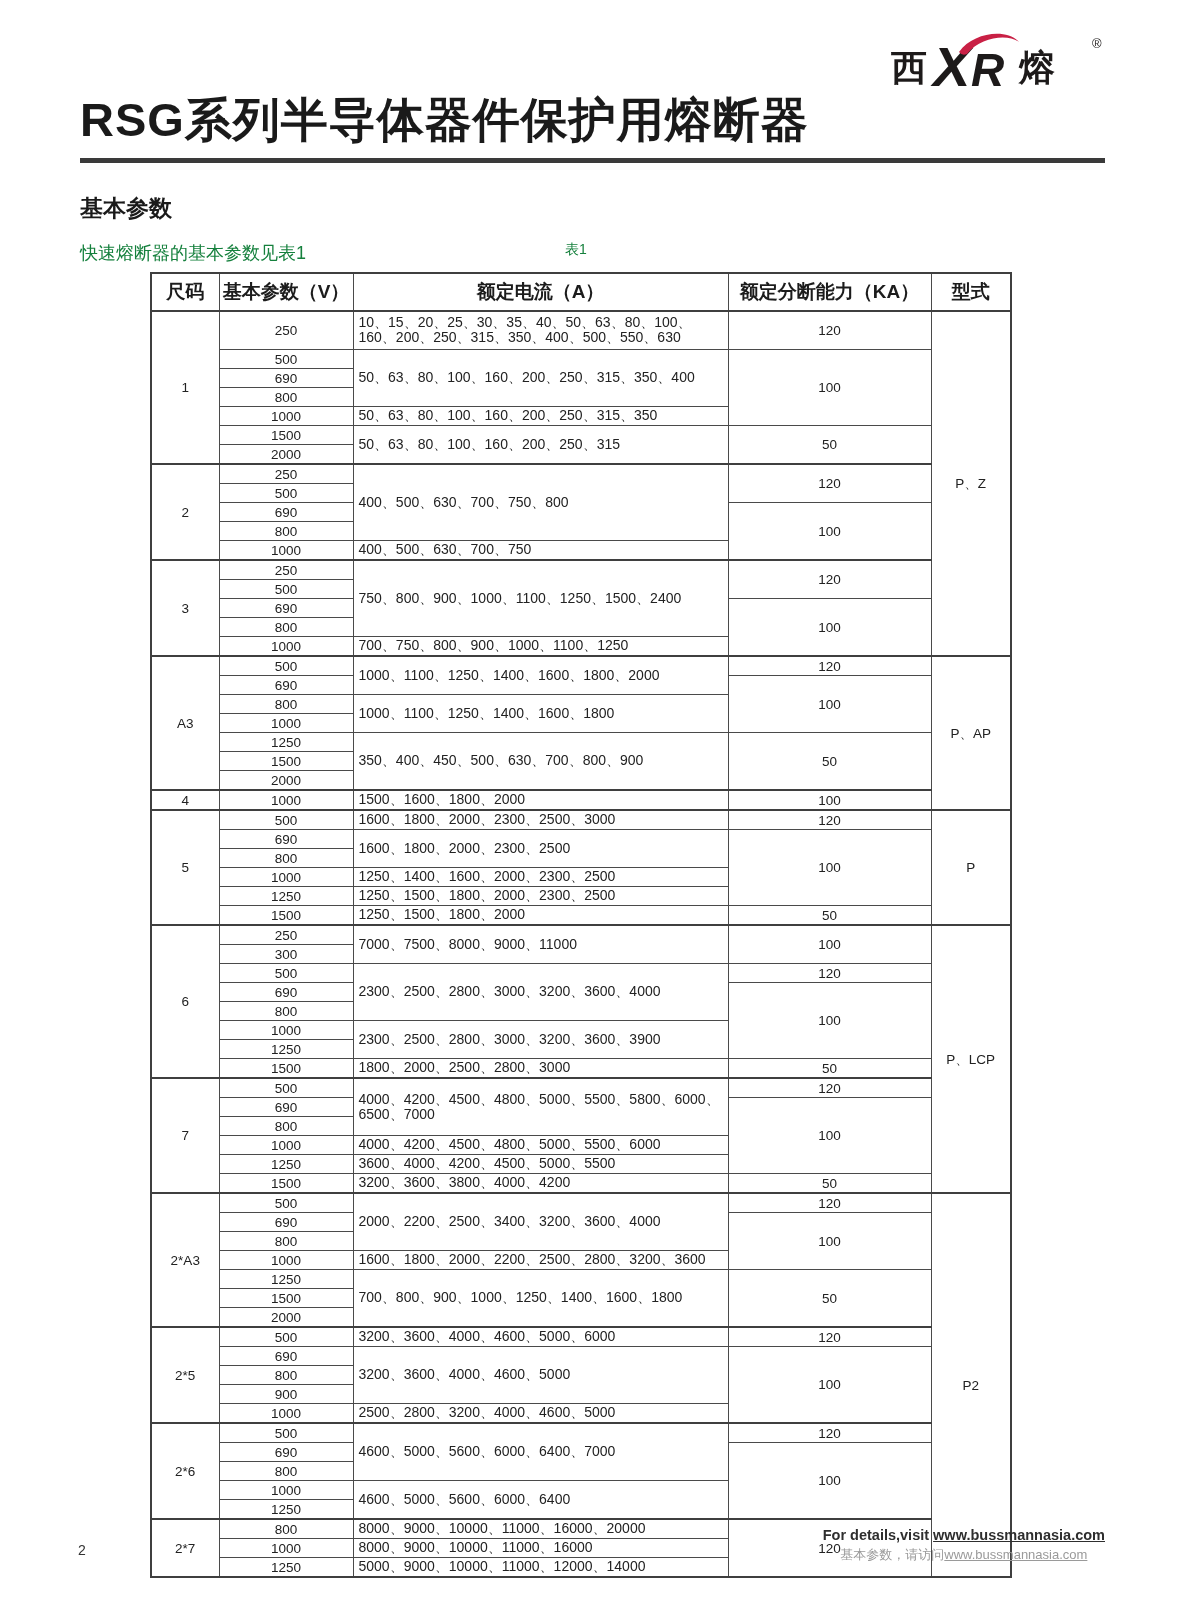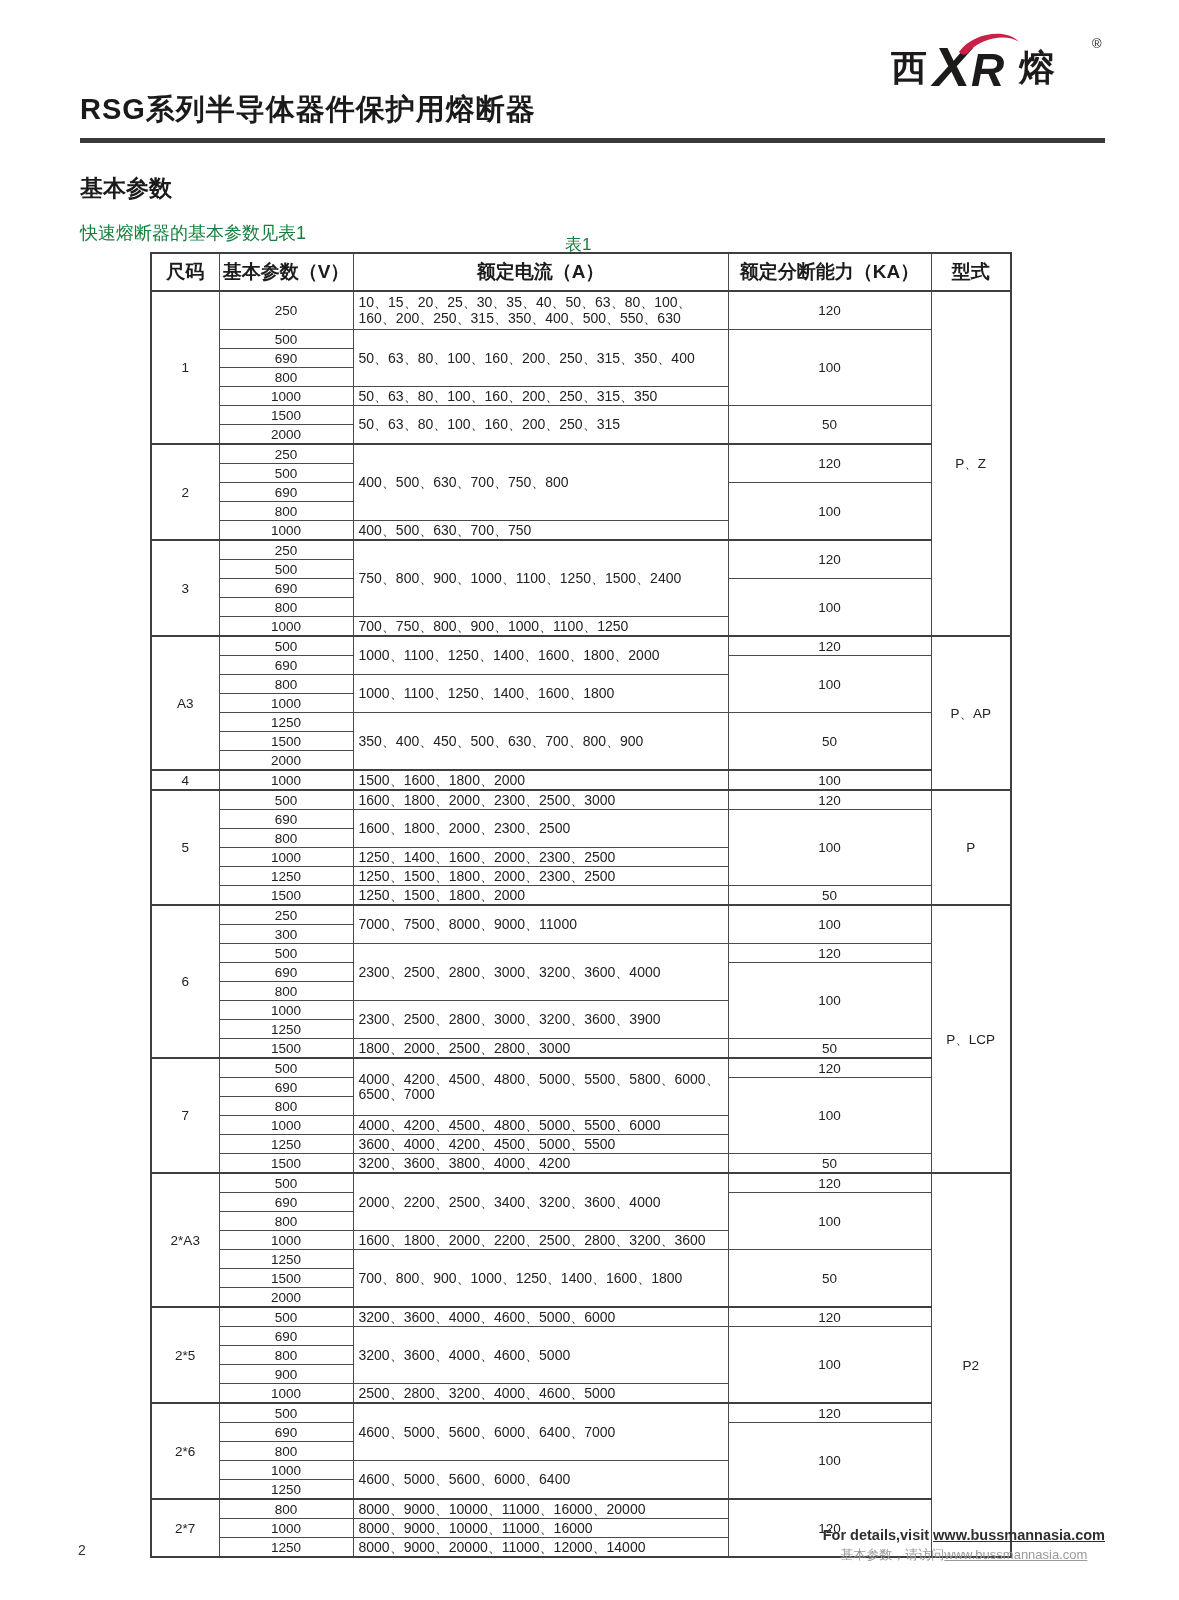--- a/index.html
+++ b/index.html
@@ -7,30 +7,30 @@
     width:1179px; height:1600px; position:relative;
     font-family:"Liberation Sans", sans-serif; color:#1c1c1c;
     overflow:hidden;
   }
   .page { position:absolute; inset:0; padding:0 74px 0 80px; box-sizing:border-box; }
 
   
   .logo { position:absolute; top:30px; right:70px; width:220px; height:64px; }
 
   .doc-title {
-    margin-top:94px; font-size:29px; font-weight:600; letter-spacing:1px;
+    margin-top:94px; font-size:47px; font-weight:600; letter-spacing:1px;
     color:#1a1a1a; line-height:1.1;
   }
   .title-rule { height:5px; background:#3a3a3a; margin-top:12px; }
 
   .section-heading { margin-top:30px; font-size:23px; font-weight:600; color:#1a1a1a; }
 
   .lead-row { position:relative; margin-top:17px; height:24px; font-size:18px; color:#15803d; }
   .lead-text { position:absolute; left:0; top:0; }
-  .tbl-caption { position:absolute; left:485px; top:12px; font-size:17px; }
+  .tbl-caption { position:absolute; left:485px; top:0; font-size:14px; }
 
   
   table.params {
     border-collapse:collapse; table-layout:fixed; width:860px;
     margin:7px 0 0 70px; border:2px solid #3f3f3f;
   }
   .params th, .params td {
     border:1px solid #4a4a4a; text-align:center; vertical-align:middle;
     padding:0 3px; overflow:hidden;
   }
@@ -357,21 +357,21 @@
           <td class="v-cell">800</td>
           <td class="cur-cell">8000、9000、10000、11000、16000、20000</td>
           <td class="ka-cell" rowspan="3">120</td>
         </tr>
         <tr>
           <td class="v-cell">1000</td>
           <td class="cur-cell">8000、9000、10000、11000、16000</td>
         </tr>
         <tr>
           <td class="v-cell">1250</td>
-          <td class="cur-cell">8000、9000、20000、11000、12000、14000</td>
+          <td class="cur-cell">5000、9000、10000、11000、12000、14000</td>
         </tr>
       </tbody>
   </table>
 
   <div class="footer">
     <div class="en"><span>For details,visit </span><span class="u">www.bussmannasia.com</span></div>
     <div class="cn"><span>基本参数，请访问</span><span class="u">www.bussmannasia.com</span></div>
   </div>
 
   <div class="page-num">2</div>

